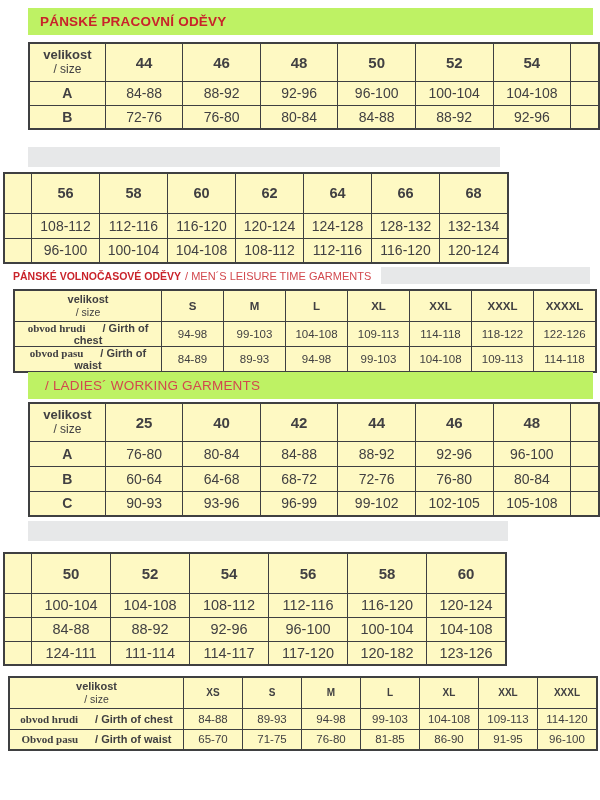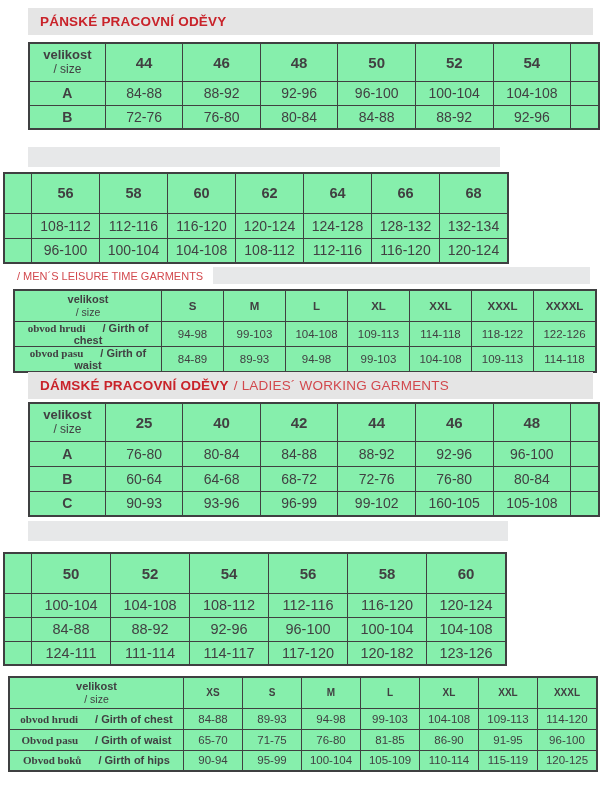--- a/index.html
+++ b/index.html
@@ -7,37 +7,37 @@
     position:relative;
     width:600px;height:800px;
     background:#ffffff;
     font-family:"Liberation Sans", sans-serif;
     overflow:hidden;
   }
   
   .title-band{
     position:absolute;
     display:flex;align-items:center;
-    background:#e5e5e5;
+    background:#bef264;
     padding-left:12px;box-sizing:border-box;
   }
   .tt-cz{font-weight:bold;color:#c9232a;font-size:13.5px;letter-spacing:.2px;white-space:pre;}
   .tt-en{color:#d2484d;font-size:13.5px;margin-left:5px;letter-spacing:.2px;white-space:pre;}
   .small-title{
     position:absolute;
     display:flex;align-items:center;
   }
   .st-cz{font-weight:bold;color:#c9232a;font-size:10.5px;white-space:pre;}
   .st-en{color:#d2484d;font-size:11px;margin-left:4px;white-space:pre;}
   .st-filler{flex:1;height:17px;background:#e7e8e9;margin-left:10px;}
   
   .gray-band{position:absolute;background:#e7e8e9;}
   
   .tbl-wrap{position:absolute;}
-  table{border-collapse:collapse;table-layout:fixed;background:#86efac;border:2px solid #3f4041;padding-left:37px;}
+  table{border-collapse:collapse;table-layout:fixed;background:#fef9c3;border:2px solid #3f4041;padding-left:37px;}
   th,td{
     border:1.5px solid #3f4041;
     text-align:center;vertical-align:middle;
     color:#414042;padding:0;overflow:hidden;
   }
   th{font-weight:bold;}
   .corner-l1{display:block;font-weight:bold;line-height:1.15;}
   .corner-l2{display:block;font-weight:normal;line-height:1.15;}
   .rl-cz{font-weight:bold;font-family:Liberation Serif, serif;}
   .rl-en{font-weight:bold;margin-left:17px;}
@@ -189,20 +189,21 @@
             <td class="val">108-112</td>
             <td class="val">112-116</td>
             <td class="val">116-120</td>
             <td class="val">120-124</td>
           </tr>
         </tbody>
       </table>
   </div>
 
   <div class="small-title" id="title-men-leisure">
+    <span class="st-cz">PÁNSKÉ VOLNOČASOVÉ ODĚVY</span>
     <span class="st-en">/ MEN´S LEISURE TIME GARMENTS</span>
     <span class="st-filler"></span>
   </div>
 
   <div class="tbl-wrap" id="tbl-men-leisure-wrap">
     <table class="tbl-men-leisure">
         <thead>
           <tr>
             <th class="col-corner">
               <span class="corner-l1">velikost</span>
@@ -236,21 +237,20 @@
             <td class="val">99-103</td>
             <td class="val">104-108</td>
             <td class="val">109-113</td>
             <td class="val">114-118</td>
           </tr>
         </tbody>
       </table>
   </div>
 
   <div class="title-band" id="title-ladies-working">
-    <span class="tt-cz">DÁMSKÉ PRACOVNÍ ODĚVY</span>
     <span class="tt-en">/ LADIES´ WORKING GARMENTS</span>
   </div>
 
   <div class="tbl-wrap" id="tbl-ladies-a-wrap">
     <table class="tbl-ladies-a">
         <thead>
           <tr>
             <th class="col-corner">
               <span class="corner-l1">velikost</span>
               <span class="corner-l2">/ size</span>
@@ -284,21 +284,21 @@
             <td class="val">76-80</td>
             <td class="val">80-84</td>
             <td class="col-empty"></td>
           </tr>
           <tr>
             <td class="row-label">C</td>
             <td class="val">90-93</td>
             <td class="val">93-96</td>
             <td class="val">96-99</td>
             <td class="val">99-102</td>
-            <td class="val">160-105</td>
+            <td class="val">102-105</td>
             <td class="val">105-108</td>
             <td class="col-empty"></td>
           </tr>
         </tbody>
       </table>
   </div>
 
   <div class="gray-band" id="band-ladies"></div>
 
   <div class="tbl-wrap" id="tbl-ladies-b-wrap">
@@ -377,27 +377,17 @@
           <tr>
             <td class="row-label-mixed"><span class="rl-cz">Obvod pasu</span><span class="rl-en">/ Girth of waist</span></td>
             <td class="val">65-70</td>
             <td class="val">71-75</td>
             <td class="val">76-80</td>
             <td class="val">81-85</td>
             <td class="val">86-90</td>
             <td class="val">91-95</td>
             <td class="val">96-100</td>
           </tr>
-          <tr>
-            <td class="row-label-mixed"><span class="rl-cz">Obvod boků</span><span class="rl-en">/ Girth of hips</span></td>
-            <td class="val">90-94</td>
-            <td class="val">95-99</td>
-            <td class="val">100-104</td>
-            <td class="val">105-109</td>
-            <td class="val">110-114</td>
-            <td class="val">115-119</td>
-            <td class="val">120-125</td>
-          </tr>
         </tbody>
       </table>
   </div>
 
 </div>
 
 </body></html>

